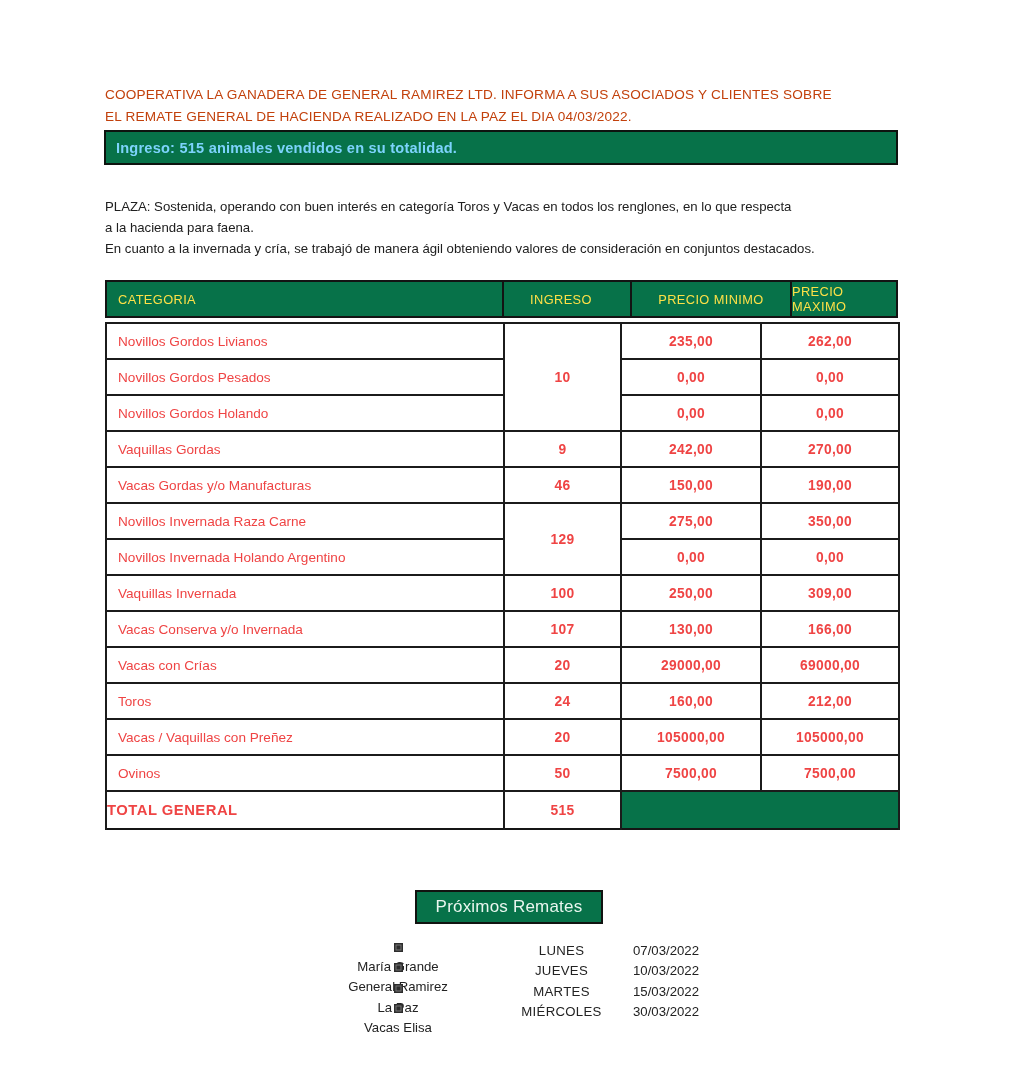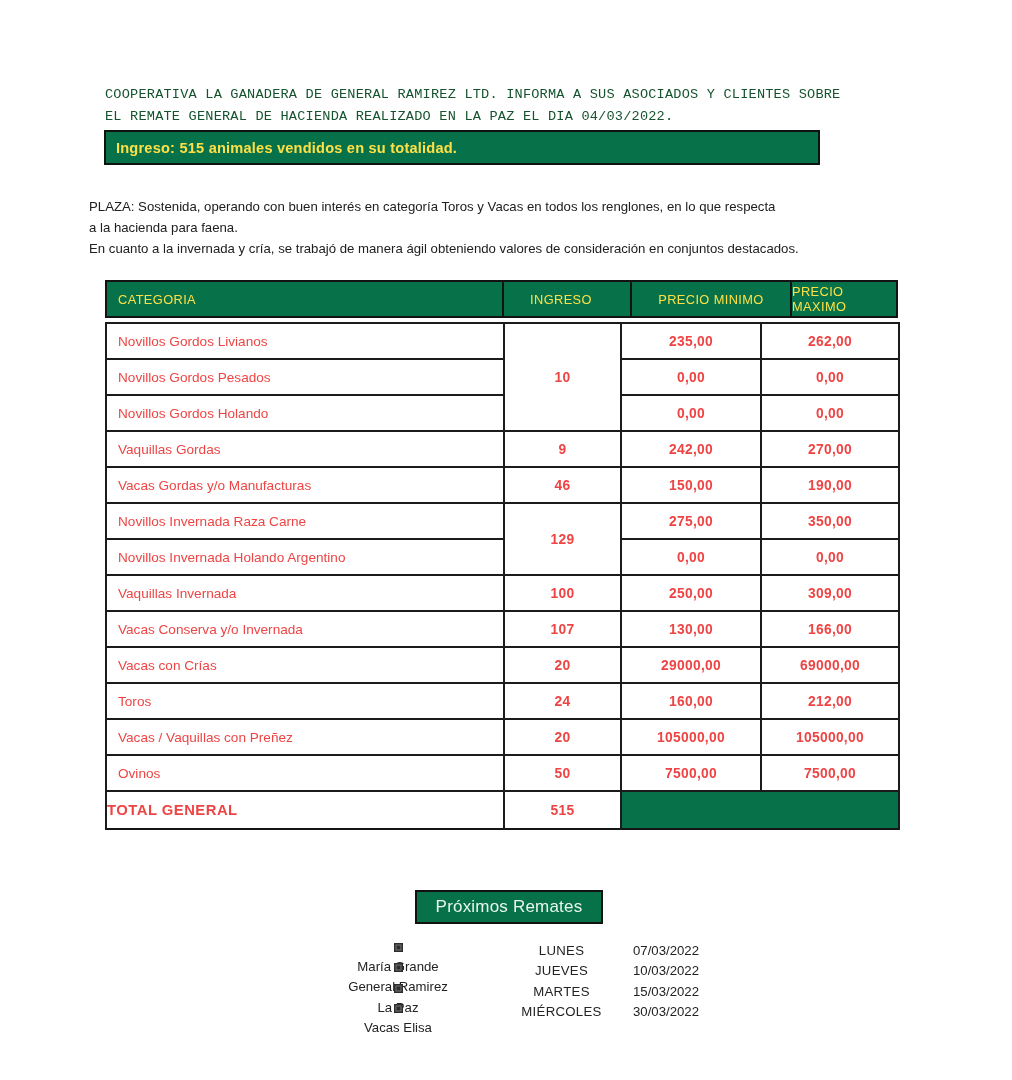--- a/index.html
+++ b/index.html
@@ -9,34 +9,34 @@
     width: 1012px; height: 1080px;
     font-family: "Liberation Sans", sans-serif;
     color: var(--ink);
     position: relative;
   }
   .page { position: relative; width: 1012px; height: 1080px; background: #fff; overflow: hidden; }
 
   
   .intro {
     position: absolute; left: 105px; top: 84px; width: 810px;
-    font-size: 13.6px; line-height: 22px; letter-spacing: 0.2px; color: #14532d; font-family: Liberation Mono, monospace;
+    font-size: 13.6px; line-height: 22px; letter-spacing: 0.2px; color: #c2410c;
   }
 
   
   .ingreso-banner {
-    position: absolute; left: 104px; top: 130px; width: 716px; height: 35px;
+    position: absolute; left: 104px; top: 130px; width: 794px; height: 35px;
     background: var(--green); border: 2px solid #0e130f;
-    color: #fde047; font-weight: bold; font-size: 14.6px;
+    color: #7dd3fc; font-weight: bold; font-size: 14.6px;
     display: flex; align-items: center; padding-left: 10px; letter-spacing: 0.2px;
   }
 
   
   .plaza {
-    position: absolute; left: 89px; top: 196px; width: 830px;
+    position: absolute; left: 105px; top: 196px; width: 830px;
     font-size: 13.2px; line-height: 21px; color: #202020;
   }
 
   
   .market-table { position: absolute; left: 105px; top: 280px; width: 793px; }
   .thead {
     display: flex; height: 38px; border: 2px solid #131313; background: var(--green);
   }
   .hcell {
     display: flex; align-items: center; justify-content: center;

